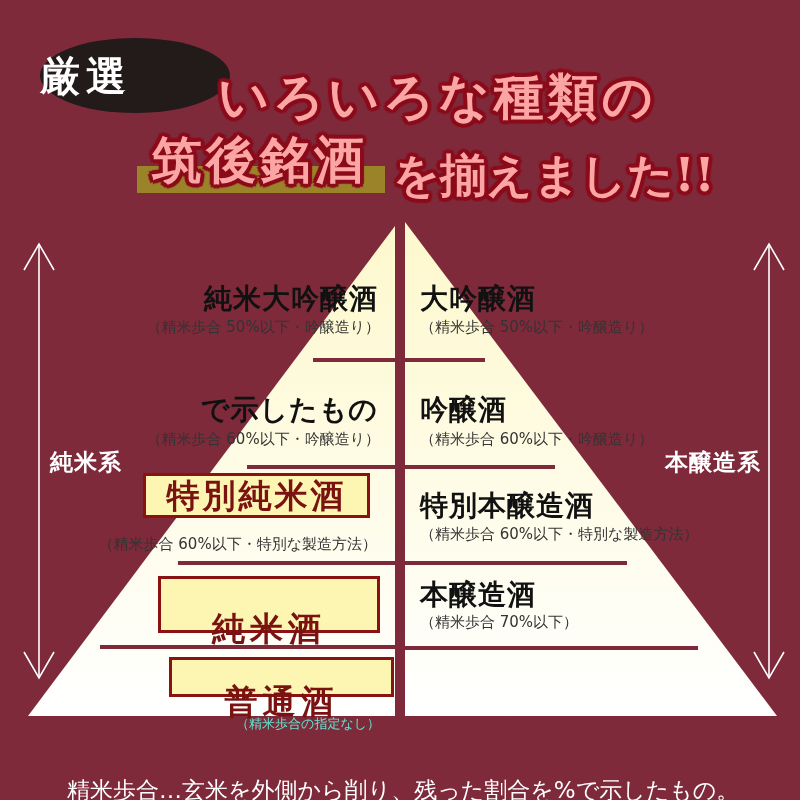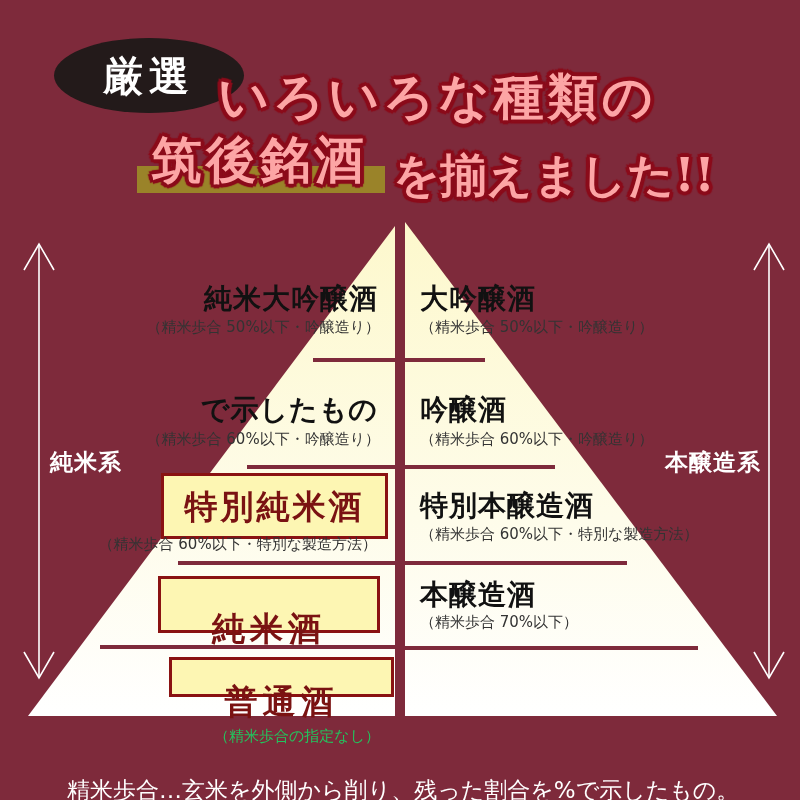--- a/index.html
+++ b/index.html
@@ -7,22 +7,22 @@
     --box-fill:#fdf6b3; --box-border:#8a1212; --box-text:#7a1212;
     --pyr-top:#fdf8cc; --pyr-bottom:#ffffff; --name:#111111; --spec:#333333;
   }
   html,body{margin:0;padding:0;}
   body{width:800px;height:800px;overflow:hidden;background:var(--bg);position:relative;
        font-family:"DejaVu Sans","Liberation Sans",sans-serif;}
   .abs{position:absolute;line-height:1;white-space:nowrap;margin:0;}
   .serif{font-family:"DejaVu Serif","Liberation Serif",serif;font-weight:bold;}
 
   
-  .badge{position:absolute;left:54px;top:38px;width:190px;height:75px;border-radius:50%;
-         background:var(--badge);display:flex;align-items:center;justify-content:center;}
+  .badge{position:absolute;left:40px;top:38px;width:190px;height:75px;border-radius:50%;
+         background:var(--badge);display:flex;align-items:center;}
   .badge span{color:#fff;font-size:40px;letter-spacing:6px;line-height:1;}
   .outlined{color:#fca5a5;
     text-shadow:
       3px 0 0 var(--outline),-3px 0 0 var(--outline),0 3px 0 var(--outline),0 -3px 0 var(--outline),
       2px 2px 0 var(--outline),-2px 2px 0 var(--outline),2px -2px 0 var(--outline),-2px -2px 0 var(--outline),
       4px 0 1px var(--outline),-4px 0 1px var(--outline),0 4px 1px var(--outline),0 -4px 1px var(--outline),
       3px 3px 1px var(--outline),-3px 3px 1px var(--outline),3px -3px 1px var(--outline),-3px -3px 1px var(--outline);}
   .title1{left:218px;top:72px;font-size:50px;letter-spacing:4px;}
   .gold-bar{position:absolute;left:137px;top:166px;width:248px;height:27px;background:var(--gold);}
   .title2a{left:152px;top:135px;font-size:50px;letter-spacing:4px;}
@@ -41,21 +41,21 @@
   .spec{color:var(--spec);font-size:15px;}
   .l{right:422px;text-align:right;}
   .r{left:420px;}
 
   .box{position:absolute;box-sizing:border-box;border:3px solid var(--box-border);background:var(--box-fill);
        display:flex;align-items:center;justify-content:center;}
   .box span{color:var(--box-text);font-size:33px;line-height:1;}
   .box.b5 span{letter-spacing:3px;}
   .box.b3 span{letter-spacing:5px;margin-top:48px;}
 
-  .note-white{color:#22c55e;font-size:15px;right:420px;top:717px;margin-top:12px;}
+  .note-white{color:#5eead4;font-size:13px;right:420px;top:717px;}
   .footer{left:67px;top:779px;color:#fff;font-size:23px;}
 </style>
 </head>
 <body>
 
 <div>
 
   <div class="badge">
     <span class="serif">厳選</span>
   </div>
@@ -98,21 +98,21 @@
 
   <div class="abs serif side left">純米系</div>
   <div class="abs serif side right">本醸造系</div>
 
   <div class="abs serif name l" style="top:285px">純米大吟醸酒</div>
   <div class="abs spec l" style="top:320px;right:420px">（精米歩合 50%以下・吟醸造り）</div>
 
   <div class="abs serif name l" style="top:396px">で示したもの</div>
   <div class="abs spec l" style="top:432px;right:420px">（精米歩合 60%以下・吟醸造り）</div>
 
-  <div class="box b5" style="left:161px;top:473px;width:227px;height:66px">
+  <div class="box b5" style="left:143px;top:473px;width:227px;height:45px">
     <span class="serif">特別純米酒</span>
   </div>
   <div class="abs spec l" style="top:537px;right:423px">（精米歩合 60%以下・特別な製造方法）</div>
 
   <div class="box b3" style="left:158px;top:576px;width:222px;height:57px">
     <span class="serif">純米酒</span>
   </div>
 
   <div class="box b3" style="left:169px;top:657px;width:225px;height:40px">
     <span class="serif">普通酒</span>

